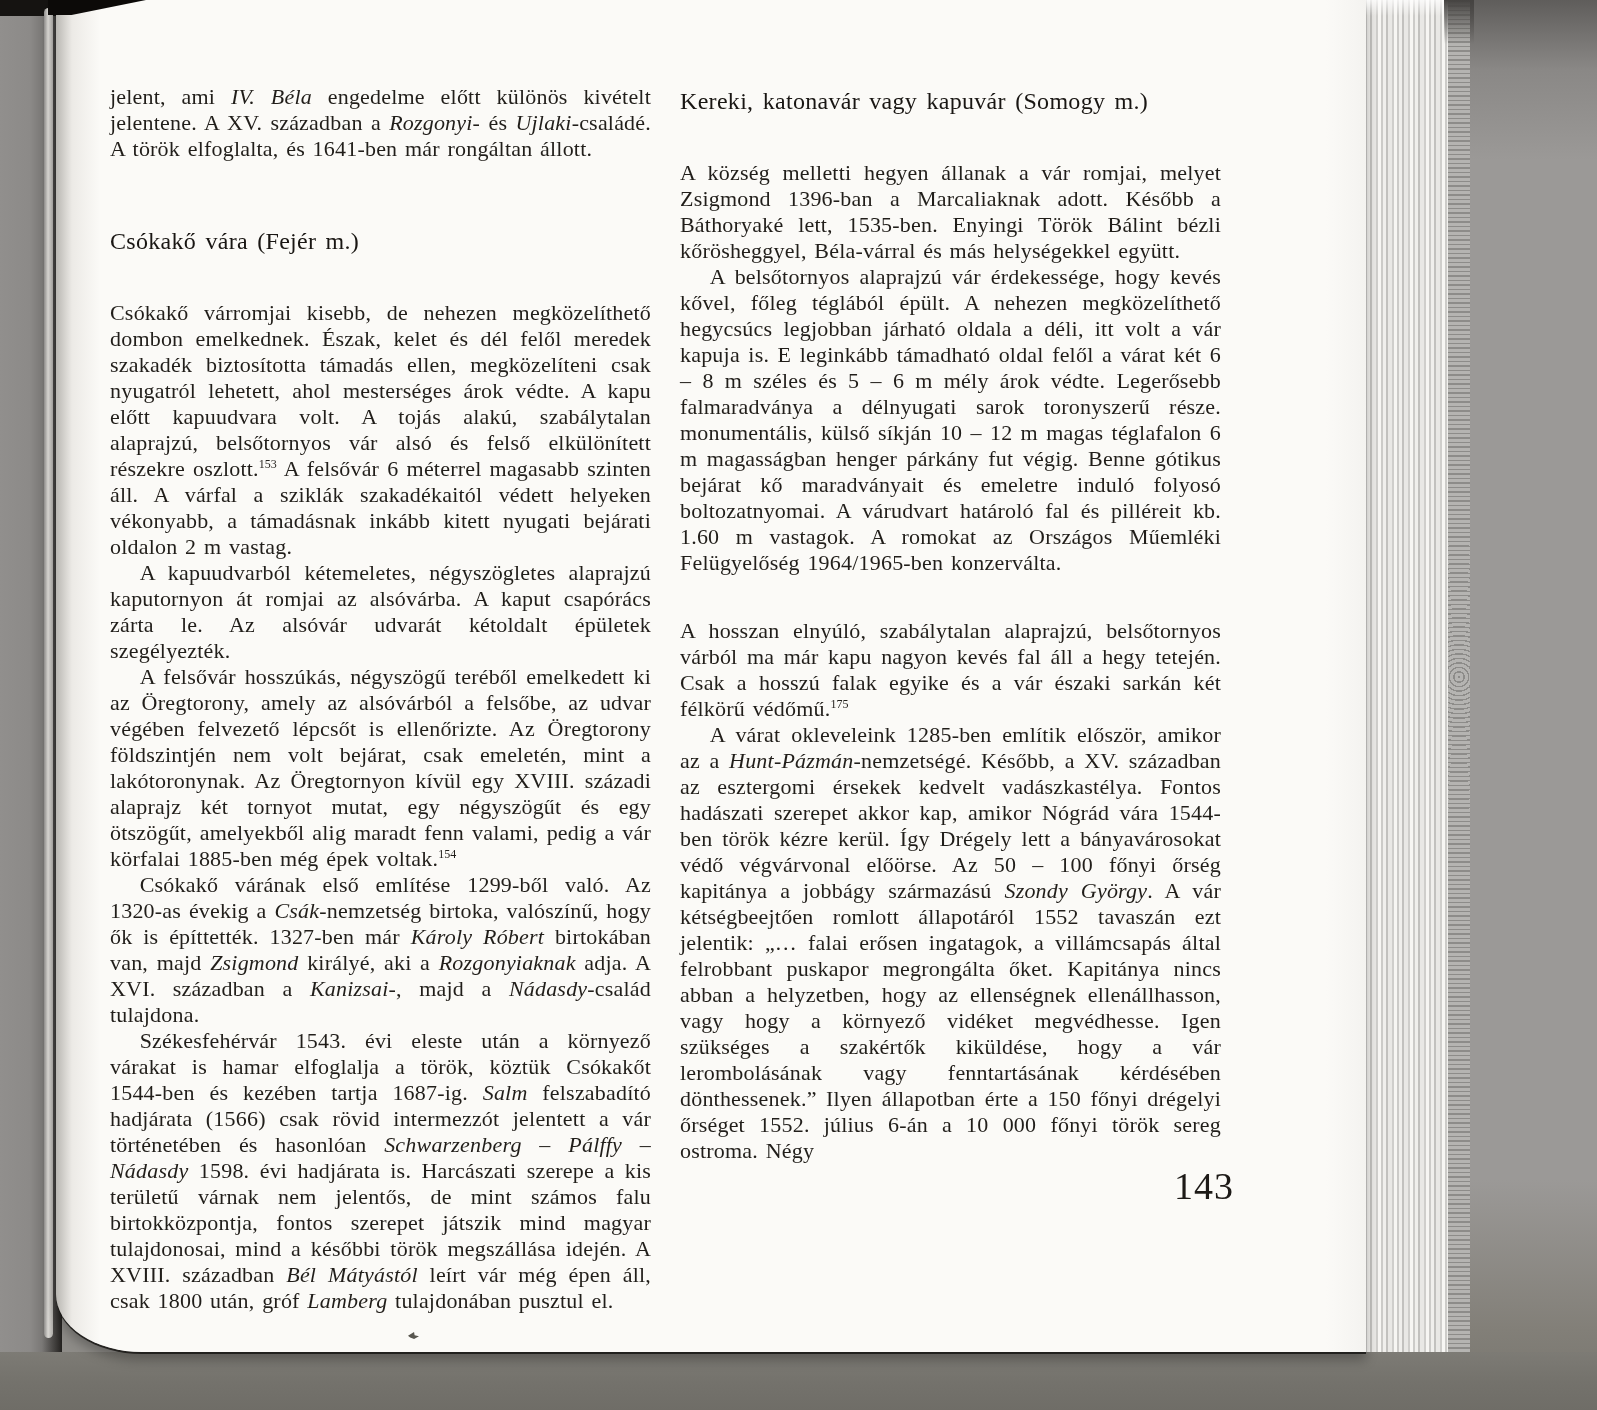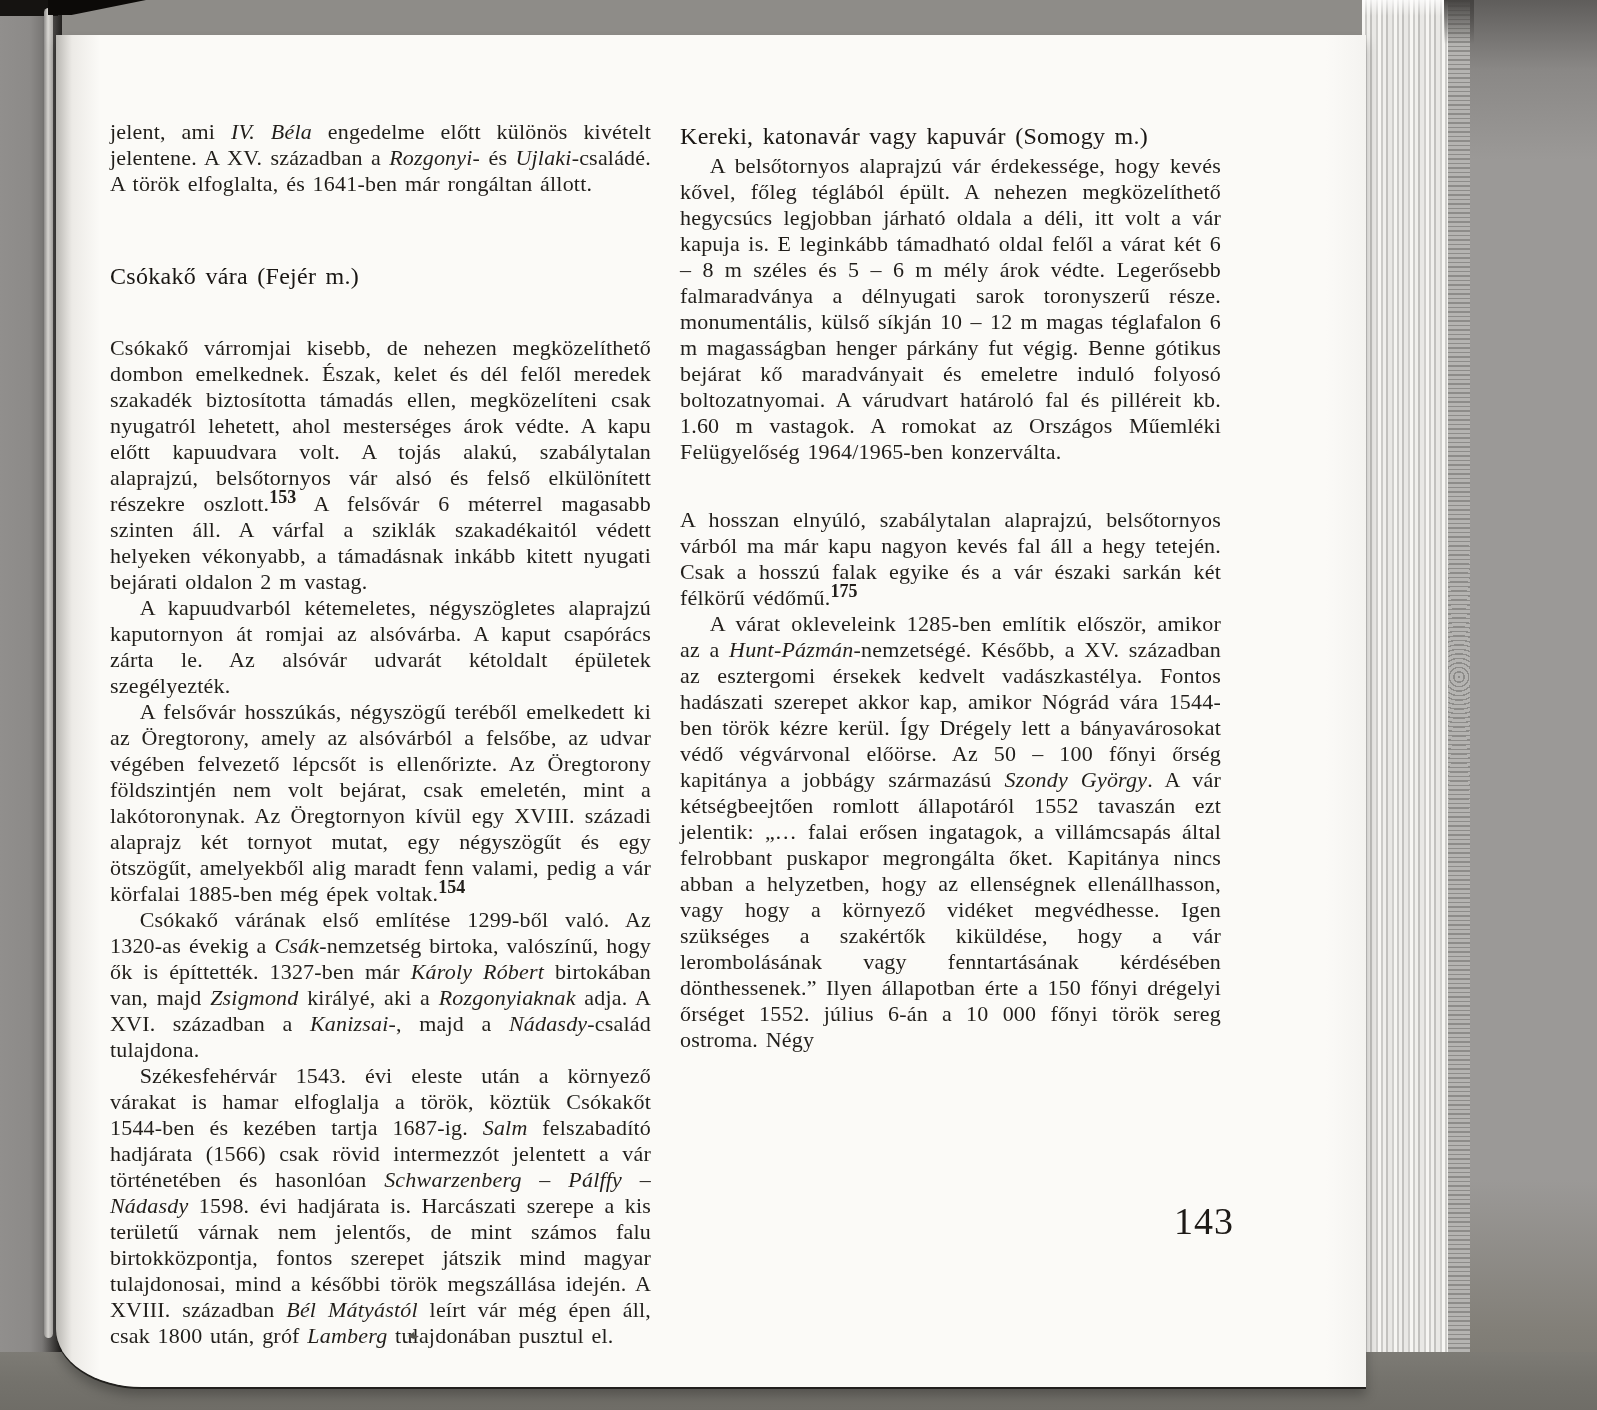--- a/index.html
+++ b/index.html
@@ -43,21 +43,20 @@
   }
   .bottom-band{
     position:absolute;left:0;top:1352px;width:1597px;height:58px;z-index:4;
     background:linear-gradient(180deg,#7d7b75 0px,#74726c 30px,#6f6d67 58px);
   }
   .page{
     position:absolute;left:56px;top:0;width:1310px;height:1352px;z-index:5;
     background:linear-gradient(90deg,#b9b7b2 0px,#eceae6 16px,#fbfaf7 44px,#fbfaf7 1270px,#f4f3f0 1310px);
     border-bottom-left-radius:86px 58px;
     box-shadow:0 2px 0 rgba(24,22,20,.85),0 8px 12px rgba(0,0,0,.28);
-    margin-top:35px;
   }
   .wedge{
     position:absolute;left:48px;top:0;width:98px;height:15px;z-index:6;background:#0c0a08;
     clip-path:polygon(0 0,100% 0,24% 100%,0 100%);
   }
   .speck{
     position:absolute;left:408px;top:1332px;width:11px;height:7px;z-index:6;background:#58564f;
     clip-path:polygon(0 55%,55% 0,60% 45%,100% 60%,55% 100%,20% 80%);
   }
   
@@ -72,21 +71,21 @@
     margin:0;font-size:24px;line-height:34px;font-weight:normal;
     color:#191613;letter-spacing:.3px;word-spacing:3px;
   }
   .cont{margin-top:84px;}
   .h-csokako{margin-top:62px;}
   .first-after-heading{margin-top:42px;}
   .indent{text-indent:1.35em;}
   .h-kereki{margin-top:84px;}
   .h-dregely{margin-top:34px;}
   .it{font-style:italic;}
-  .sup{font-size:18px;vertical-align:super;line-height:0;letter-spacing:0;font-weight:bold;}
+  .sup{font-size:12px;vertical-align:super;line-height:0;letter-spacing:0;}
   .pagenum{
     position:absolute;left:1118px;top:1164px;width:70px;z-index:7;
     font-size:38px;color:#1d1a17;letter-spacing:1px;
   }
 </style>
 </head>
 <body>
 
 <div class="scan">
 
@@ -108,20 +107,21 @@
       <p class="body first-after-heading"><span>Csókakő várromjai kisebb, de nehezen megközelíthető dombon emelkednek. Észak, kelet és dél felől meredek szakadék biztosította támadás ellen, megközelíteni csak nyugatról lehetett, ahol mesterséges árok védte. A kapu előtt kapuudvara volt. A tojás alakú, szabálytalan alaprajzú, belsőtornyos vár alsó és felső elkülönített részekre oszlott.</span><span class="sup">153</span><span> A felsővár 6 méterrel magasabb szinten áll. A várfal a sziklák szakadékaitól védett helyeken vékonyabb, a támadásnak inkább kitett nyugati bejárati oldalon 2 m vastag.</span></p>
       <p class="body indent"><span>A kapuudvarból kétemeletes, négyszögletes alaprajzú kaputornyon át romjai az alsóvárba. A kaput csapórács zárta le. Az alsóvár udvarát kétoldalt épületek szegélyezték.</span></p>
       <p class="body indent"><span>A felsővár hosszúkás, négyszögű teréből emelkedett ki az Öregtorony, amely az alsóvárból a felsőbe, az udvar végében felvezető lépcsőt is ellenőrizte. Az Öregtorony földszintjén nem volt bejárat, csak emeletén, mint a lakótoronynak. Az Öregtornyon kívül egy XVIII. századi alaprajz két tornyot mutat, egy négyszögűt és egy ötszögűt, amelyekből alig maradt fenn valami, pedig a vár körfalai 1885-ben még épek voltak.</span><span class="sup">154</span></p>
       <p class="body indent"><span>Csókakő várának első említése 1299-ből való. Az 1320-as évekig a </span><span class="it">Csák</span><span>-nemzetség birtoka, valószínű, hogy ők is építtették. 1327-ben már </span><span class="it">Károly Róbert</span><span> birtokában van, majd </span><span class="it">Zsigmond</span><span> királyé, aki a </span><span class="it">Rozgonyiaknak</span><span> adja. A XVI. században a </span><span class="it">Kanizsai-</span><span>, majd a </span><span class="it">Nádasdy</span><span>-család tulajdona.</span></p>
       <p class="body indent"><span>Székesfehérvár 1543. évi eleste után a környező várakat is hamar elfoglalja a török, köztük Csókakőt 1544-ben és kezében tartja 1687-ig. </span><span class="it">Salm</span><span> felszabadító hadjárata (1566) csak rövid intermezzót jelentett a vár történetében és hasonlóan </span><span class="it">Schwarzenberg – Pálffy – Nádasdy</span><span> 1598. évi hadjárata is. Harcászati szerepe a kis területű várnak nem jelentős, de mint számos falu birtokközpontja, fontos szerepet játszik mind magyar tulajdonosai, mind a későbbi török megszállása idején. A XVIII. században </span><span class="it">Bél Mátyástól</span><span> leírt vár még épen áll, csak 1800 után,  gróf </span><span class="it">Lamberg</span><span> tulajdonában pusztul el.</span></p>
     </div>
 
     <div class="col col-right">
       <h2 class="heading h-kereki">Kereki, katonavár vagy kapuvár (Somogy m.)</h2>
 
+      <p class="body first-after-heading"><span>A község melletti hegyen állanak a vár romjai, melyet Zsigmond 1396-ban a Marcaliaknak adott. Később a Báthoryaké lett, 1535-ben. Enyingi Török Bálint bézli kőrösheggyel, Béla-várral és más helységekkel együtt.</span></p>
       <p class="body indent"><span>A belsőtornyos alaprajzú vár érdekessége, hogy kevés kővel, főleg téglából épült. A nehezen megközelíthető hegycsúcs legjobban járható oldala a déli, itt volt a vár kapuja is. E leginkább támadható oldal felől a várat két 6 – 8 m széles és 5 – 6 m mély árok védte. Legerősebb falmaradványa a délnyugati sarok toronyszerű része. monumentális, külső síkján 10 – 12 m magas téglafalon 6 m magasságban henger párkány fut végig. Benne gótikus bejárat kő maradványait és emeletre induló folyosó boltozatnyomai. A várudvart határoló fal és pilléreit kb. 1.60 m vastagok. A romokat az Országos Műemléki Felügyelőség 1964/1965-ben konzerválta.</span></p>
 
 
       <p class="body first-after-heading"><span>A hosszan elnyúló, szabálytalan alaprajzú, belsőtornyos várból ma már kapu nagyon kevés fal áll a hegy tetején. Csak a hosszú falak egyike és a vár északi sarkán két félkörű védőmű.</span><span class="sup">175</span></p>
       <p class="body indent"><span>A várat okleveleink 1285-ben említik először, amikor az a </span><span class="it">Hunt-Pázmán</span><span>-nemzetségé. Később, a XV. században az esztergomi érsekek kedvelt vadászkastélya. Fontos hadászati szerepet akkor kap, amikor Nógrád vára 1544-ben török kézre kerül. Így Drégely lett a bányavárosokat védő végvárvonal előörse. Az 50 – 100 főnyi őrség kapitánya a jobbágy származású </span><span class="it">Szondy György</span><span>. A vár kétségbeejtően romlott állapotáról 1552 tavaszán ezt jelentik: „… falai erősen ingatagok, a villámcsapás által felrobbant puskapor megrongálta őket. Kapitánya nincs abban a helyzetben, hogy az ellenségnek ellenállhasson, vagy hogy a környező vidéket megvédhesse. Igen szükséges a szakértők kiküldése, hogy a vár lerombolásának vagy fenntartásának kérdésében dönthessenek.” Ilyen állapotban érte a 150 főnyi drégelyi őrséget 1552. július 6-án a 10 000 főnyi török sereg ostroma. Négy</span></p>
     </div>
 
     <div class="pagenum">143</div>
   </div>
 

